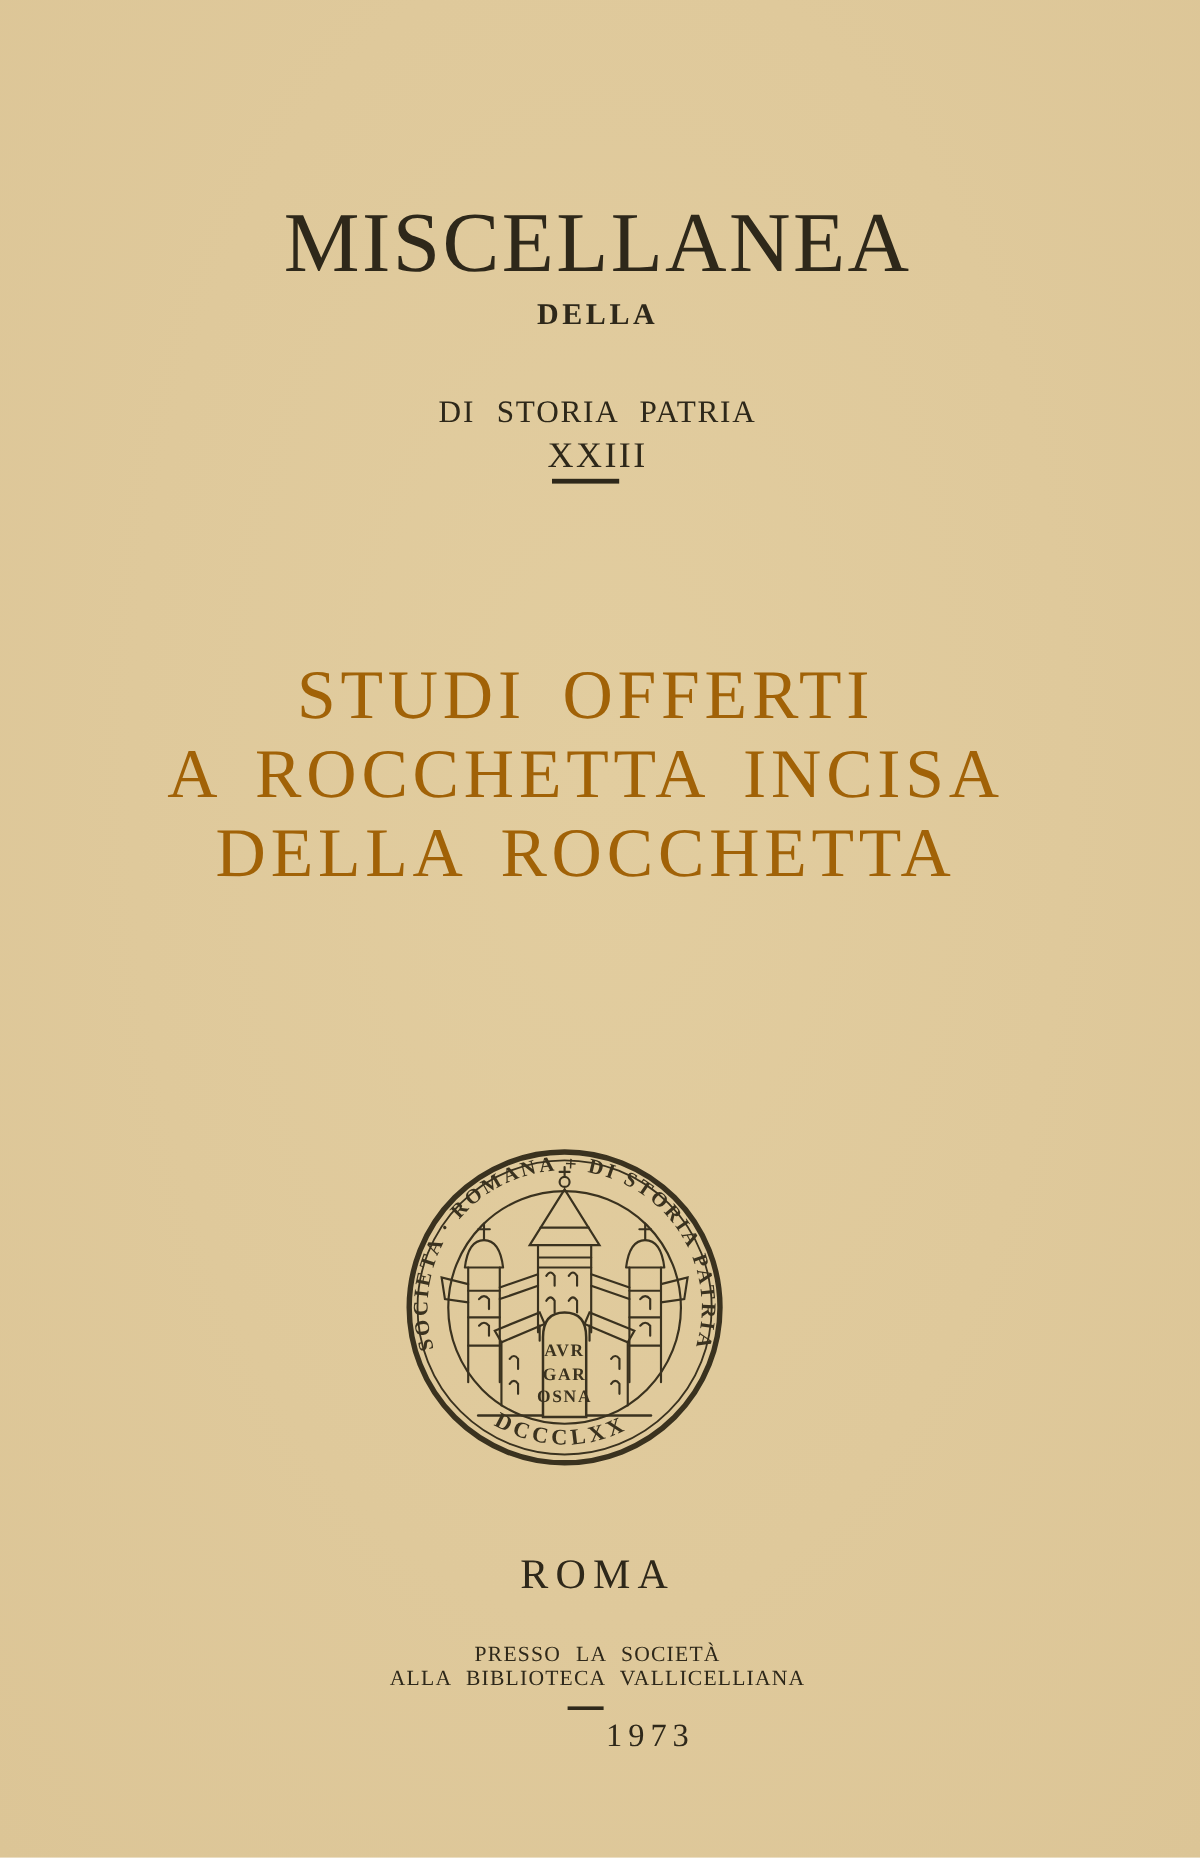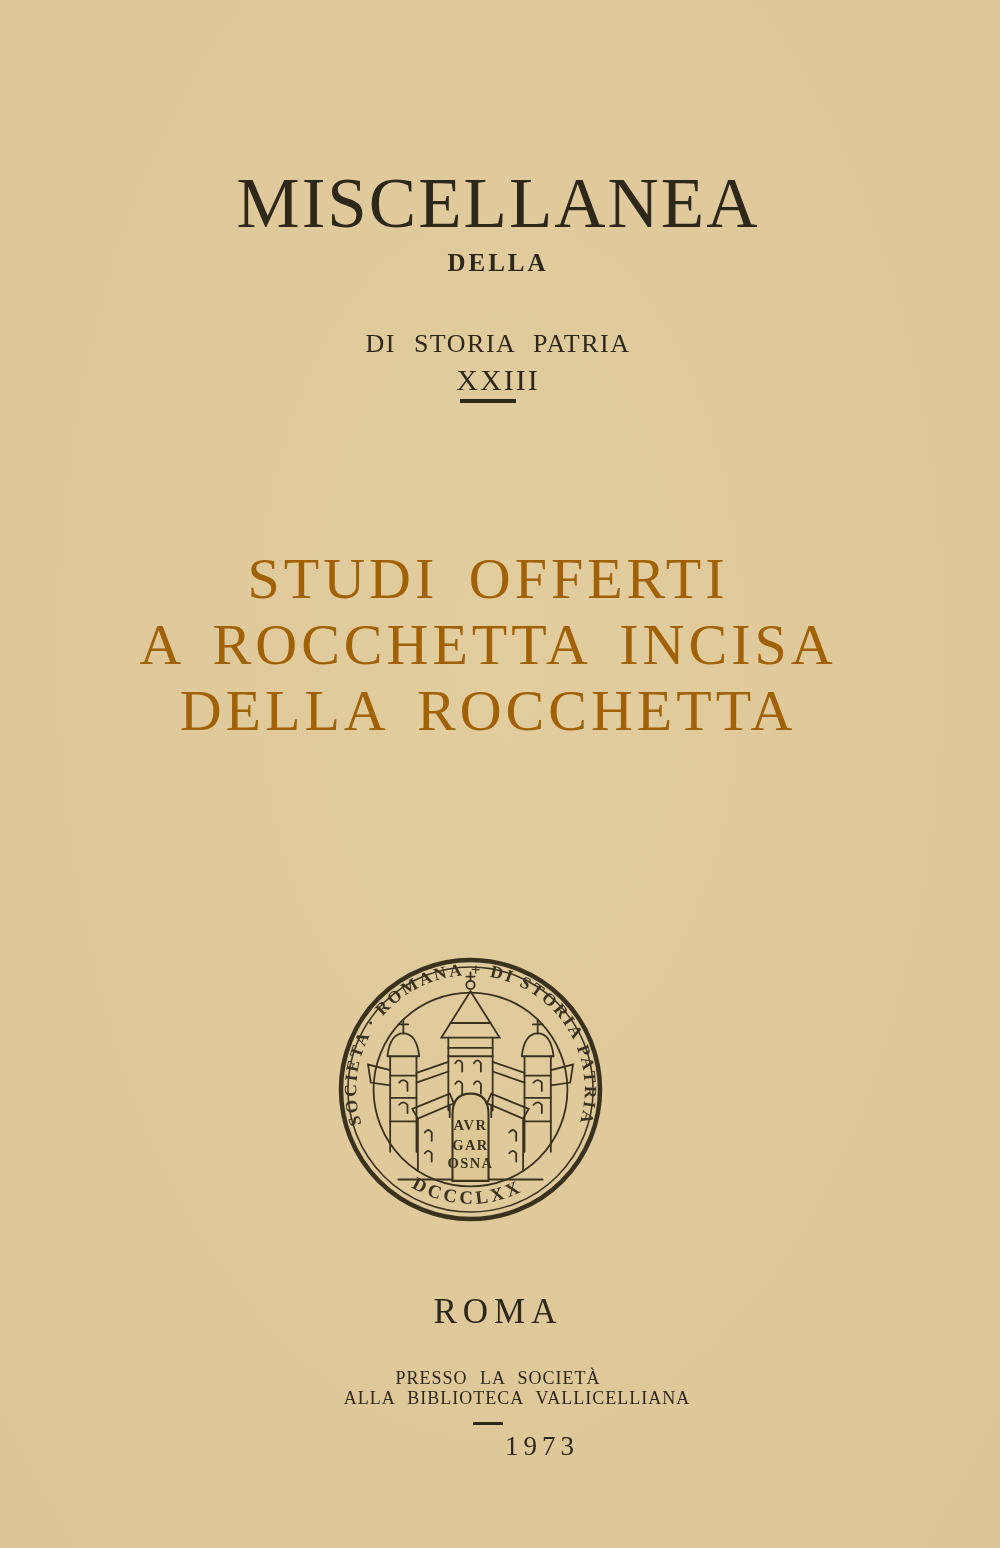--- a/index.html
+++ b/index.html
@@ -39,21 +39,21 @@
   
   .seal {
     position: absolute; left: 332px; top: 951px;
     width: 277px; height: 277px;
   }
   .seal svg { width: 100%; height: 100%; }
 
   
   .imprint-city  { top: 1292px; font-size: 35px; letter-spacing: 6px; }
   .imprint-line1 { top: 1350px; font-size: 18px; letter-spacing: 1px; word-spacing: 7px; margin-top: 18px; }
-  .imprint-line2 { top: 1388px; font-size: 18px; letter-spacing: 1px; word-spacing: 7px; margin-left: 19px; }
+  .imprint-line2 { top: 1388px; font-size: 18px; letter-spacing: 1px; word-spacing: 7px; }
   .rule-imprint  { top: 1422px; left: 473px; width: 30px; height: 2.5px; }
   .imprint-year  { top: 1431px; font-size: 27px; letter-spacing: 5px; margin-left: 44px; }
 </style>
 </head>
 <body>
 
 <div class="column">
 
   <div class="tblock series-title">MISCELLANEA</div>
   <div class="tblock series-della">DELLA</div>

